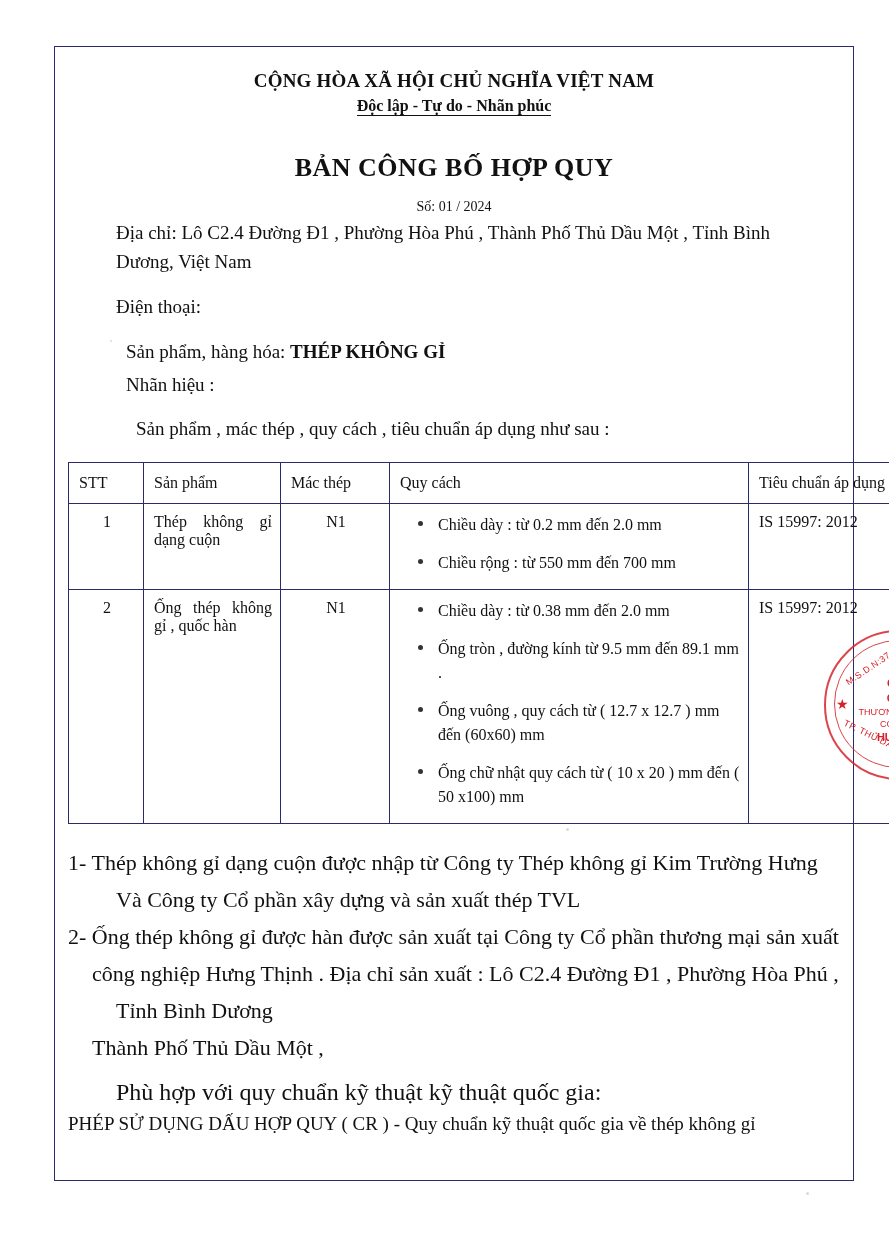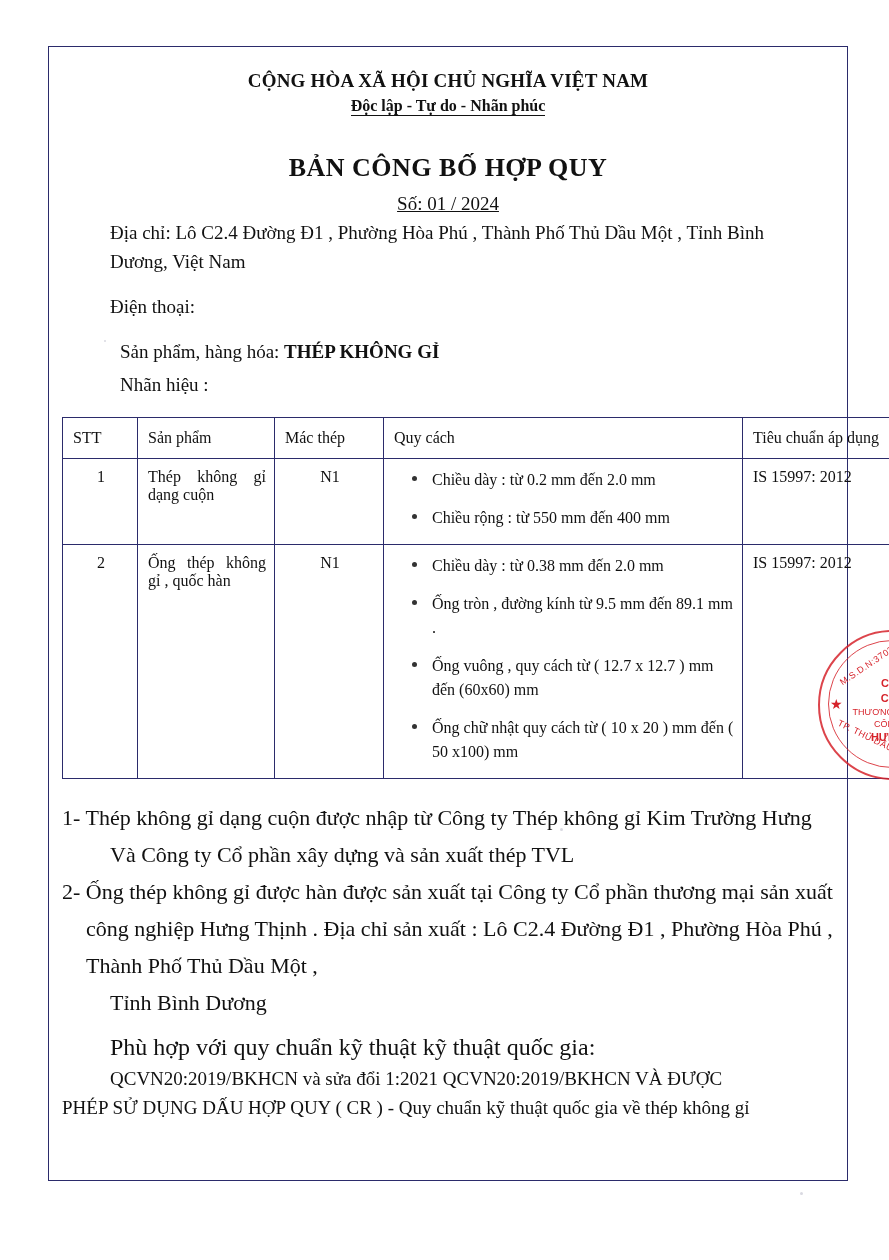--- a/index.html
+++ b/index.html
@@ -10,21 +10,21 @@
   body {
     width: 889px;
     height: 1260px;
     position: relative;
     font-family: "Liberation Serif", serif;
     color: #111111;
     overflow: hidden;
   }
   .page {
     position: absolute;
-    left: 0; top: 0;
+    left: 6px; top: 0;
     width: 716px;
     height: 1260px;
   }
   .doc-border {
     position: absolute;
     left: 48px;
     top: 46px;
     width: 800px;
     height: 1135px;
     border: 1px solid #2b2b6b;
@@ -52,23 +52,22 @@
     border-bottom: 1.4px solid #111;
     padding-bottom: 1px;
   }
   .main-title {
     font-weight: bold;
     font-size: 26px;
     margin-top: 38px;
     letter-spacing: 0.5px;
   }
   .doc-number {
-    font-size: 19px;
-    margin-top: 10px;
-    text-decoration: underline;
+    font-size: 14px;
+    margin-top: 16px;
   }
   .para {
     font-size: 19px;
     line-height: 1.52;
     margin-top: 16px;
     padding-left: 48px;
     padding-right: 10px;
   }
   .para.tight { margin-top: 4px; }
   .para.ind2 { padding-left: 58px; }
@@ -236,40 +235,41 @@
 
     <div class="para tight">Địa chỉ: Lô C2.4 Đường Đ1 , Phường Hòa Phú , Thành Phố Thủ Dầu Một , Tỉnh Bình Dương, Việt Nam</div>
     <div class="para">Điện thoại:</div>
 
     <div class="para ind2">
       <span>Sản phẩm, hàng hóa:</span>
       <span class="bold">THÉP KHÔNG GỈ</span>
     </div>
     <div class="para ind2 tight">Nhãn hiệu :</div>
 
+    <div class="para ind3">Sản phẩm , mác thép , quy cách , tiêu chuẩn áp dụng như sau :</div>
 
     <table class="spec">
       <thead>
         <tr>
           <th class="col-stt">STT</th>
           <th class="col-sp">Sản phẩm</th>
           <th class="col-mac">Mác thép</th>
           <th class="col-qc">Quy cách</th>
           <th class="col-tc">Tiêu chuẩn áp dụng</th>
         </tr>
       </thead>
       <tbody>
         <tr>
           <td class="c">1</td>
           <td class="justify-cell">Thép không gỉ dạng cuộn</td>
           <td class="c">N1</td>
           <td>
             <ul class="bullets">
               <li>Chiều dày : từ 0.2 mm đến 2.0 mm</li>
-              <li>Chiều rộng : từ 550 mm đến 400 mm</li>
+              <li>Chiều rộng : từ 550 mm đến 700 mm</li>
             </ul>
           </td>
           <td>IS 15997: 2012</td>
         </tr>
         <tr>
           <td class="c">2</td>
           <td class="justify-cell">Ống thép không gỉ , quốc hàn</td>
           <td class="c">N1</td>
           <td>
             <ul class="bullets">
@@ -292,31 +292,30 @@
       <div class="note">
         <span>Và Công ty Cổ phần xây dựng và sản xuất thép TVL</span>
       </div>
       <div class="note note-hang">
         <span>2-</span>
         <span>Ống thép không gỉ được hàn được sản xuất tại Công ty Cổ phần thương mại sản xuất</span>
       </div>
       <div class="note note-cont">
         <span>công nghiệp Hưng Thịnh . Địa chỉ sản xuất : Lô C2.4 Đường Đ1 , Phường Hòa Phú ,</span>
       </div>
+      <div class="note">
+        <span>Tỉnh Bình Dương</span>
+      </div>
       <div class="note note-cont">
         <span>Thành Phố Thủ Dầu Một ,</span>
       </div>
-      <div class="note">
-        <span>Tỉnh Bình Dương</span>
-      </div>
     </div>
 
     <div class="conform">Phù hợp với quy chuẩn kỹ thuật kỹ thuật quốc gia:</div>
     <div class="conform-last">
-      <span>QCVN20:2019/BKHCN và sửa đổi 1:2021  QCVN20:2019/BKHCN VÀ ĐƯỢC</span>
       <span class="l2">PHÉP SỬ DỤNG DẤU HỢP QUY ( CR ) -  Quy chuẩn kỹ thuật quốc gia về thép không gỉ</span>
     </div>
 
   </div>
 
   <div class="stamp">
     <div class="ring"></div>
     <div class="ring inner"></div>
     <div class="star">★</div>
     <div class="arc-top">M.S.D.N:3702266</div>

